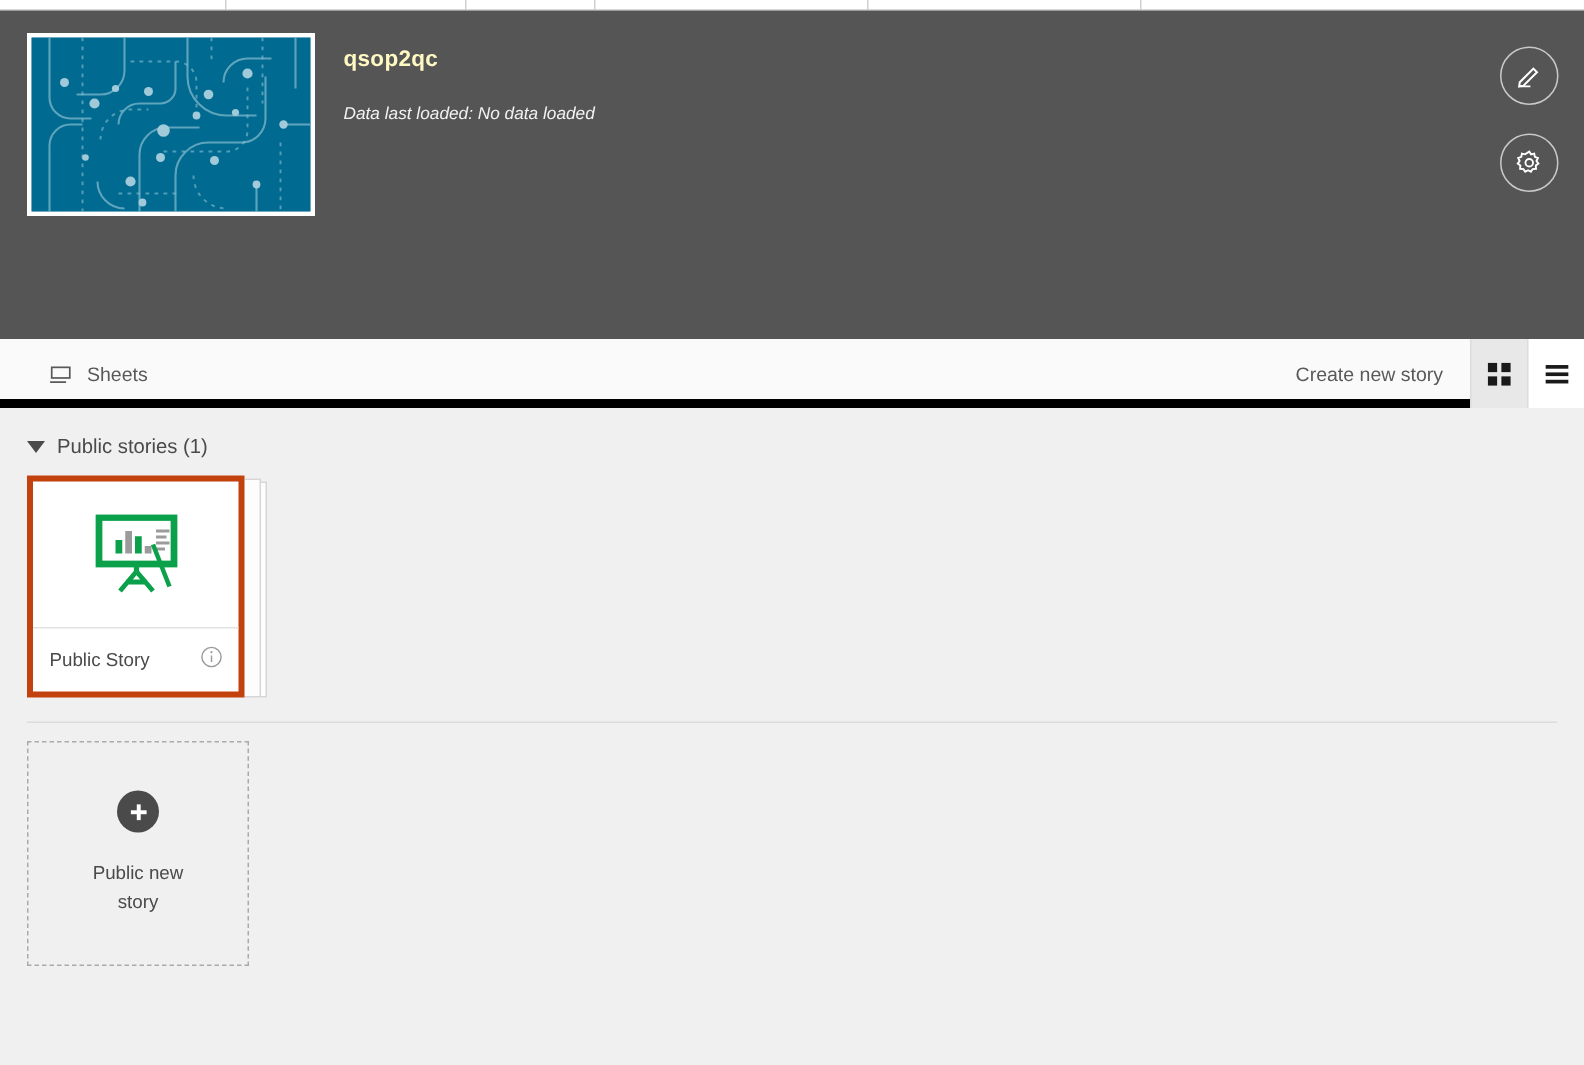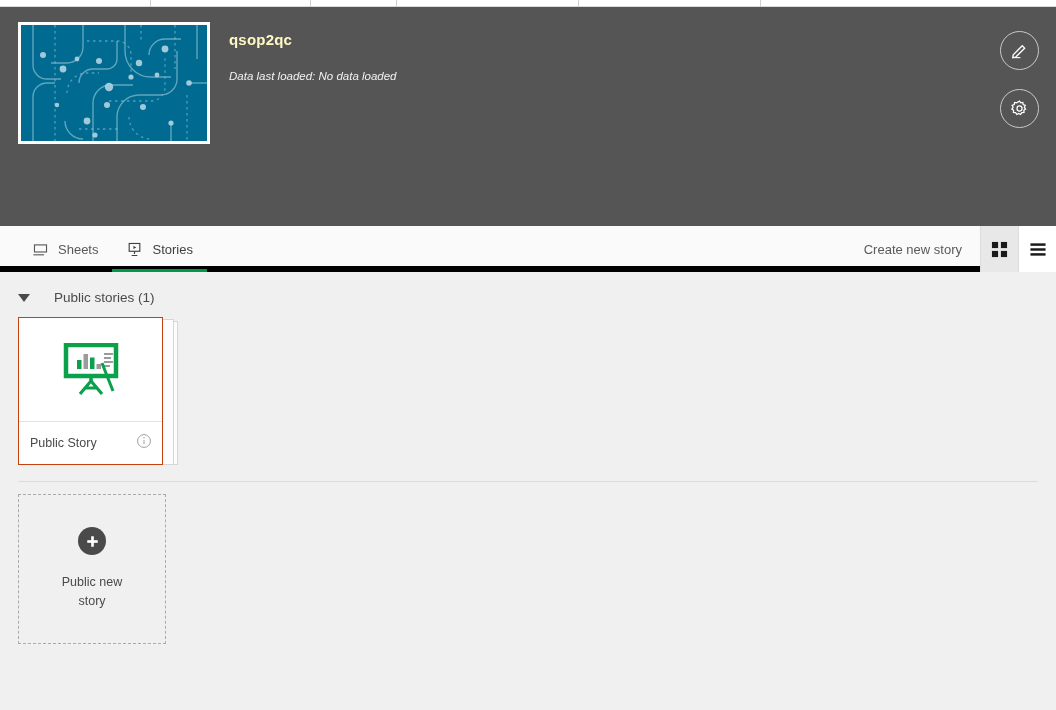--- a/index.html
+++ b/index.html
@@ -94,21 +94,21 @@
   .vt-btn.active { background: #e8e8e8; }
 
   
   .content {
     position: absolute; top: 272px; left: 0;
     width: 1056px; height: 438px;
     background: #f0f0f0;
     overflow: hidden;
   }
   .section-head {
-    display: flex; align-items: center; gap: 24px;
+    display: flex; align-items: center; gap: 8px;
     margin: 18px 0 0 18px;
     font-size: 13.5px; color: #4a4a4a;
     cursor: pointer;
   }
   .caret {
     width: 0; height: 0;
     border-left: 6px solid transparent;
     border-right: 6px solid transparent;
     border-top: 8px solid #4a4a4a;
   }
@@ -126,21 +126,21 @@
     background: #fdfdfd; border: 1px solid #d6d6d6;
   }
   .deck-l1 {
     position: absolute; left: 4px; top: 2px;
     width: 152px; height: 146px;
     background: #fdfdfd; border: 1px solid #d6d6d6;
   }
   .card {
     position: absolute; left: 0; top: 0;
     width: 145px; height: 148px;
-    background: #ffffff; border: 1px solid #c2410c;
+    background: #ffffff; border: 4px solid #c2410c;
     cursor: pointer;
     display: flex; flex-direction: column;
   }
   .card-thumb {
     flex: 1; display: flex; align-items: center; justify-content: center;
     border-bottom: 1px solid #e2e2e2;
   }
   .card-foot {
     height: 42px; display: flex; align-items: center;
     padding: 0 10px 0 11px;
@@ -258,28 +258,20 @@
 
     <div class="tab">
       <svg width="17" height="17" viewBox="0 0 24 24" fill="none" stroke="#595959" stroke-width="1.6">
         <rect x="3.5" y="5.5" width="17" height="10"></rect>
         <path d="M2 19.5 H17"></path>
       </svg>
       <span>Sheets</span>
     </div>
 
 
-    <div class="tab active">
-      <svg width="17" height="17" viewBox="0 0 24 24" fill="none" stroke="#404040" stroke-width="1.6">
-        <rect x="4.5" y="3.5" width="15" height="11"></rect>
-        <path d="M10.5 6.8 L14.5 9 L10.5 11.2 Z" fill="#404040" stroke="none"></path>
-        <path d="M12 14.5 V18.5 M8 20.5 H16"></path>
-      </svg>
-      <span>Stories</span>
-    </div>
   </div>
 
   <div class="tabbar-right">
     <div class="create-link">Create new story</div>
     <div class="viewtoggle">
       <div class="vt-btn active">
         <svg width="17" height="17" viewBox="0 0 18 18">
           <rect x="1" y="1" width="6.5" height="6.5" fill="#1a1a1a"></rect>
           <rect x="10.5" y="1" width="6.5" height="6.5" fill="#1a1a1a"></rect>
           <rect x="1" y="10.5" width="6.5" height="6.5" fill="#1a1a1a"></rect>

